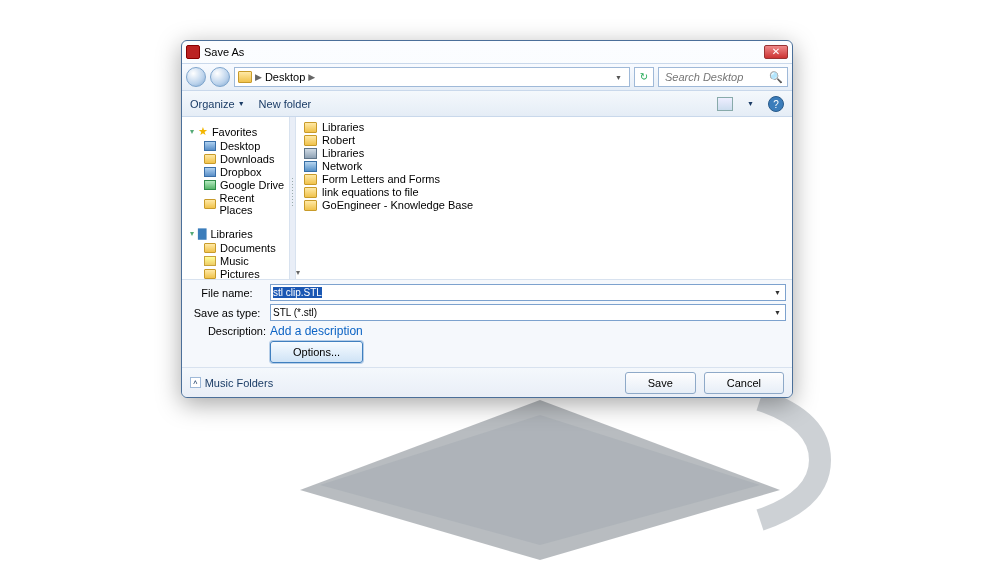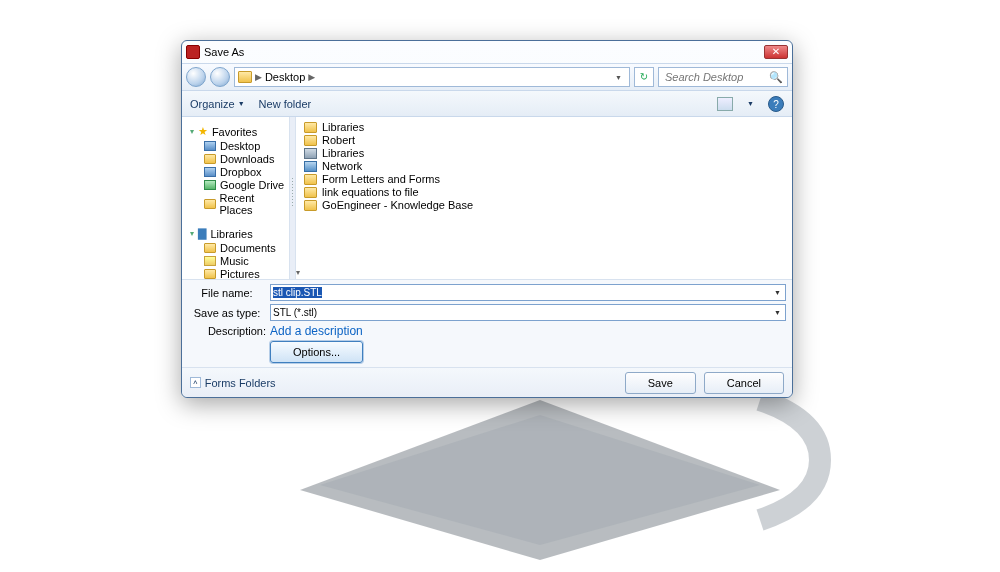--- a/index.html
+++ b/index.html
@@ -327,20 +327,20 @@
     </div>
     <div class="opts-row">
       <span class="pad"></span>
       <button class="btn default">Options...</button>
     </div>
   </div>
 
   <div class="footer">
     <div class="hide">
       <span class="chev-up">˄</span>
-      <span>Forms Folders</span>
+      <span>Music Folders</span>
     </div>
     <div class="sp"></div>
     <button class="btn">Save</button>
     <button class="btn">Cancel</button>
   </div>
 
 </div>
 
 </body></html>

